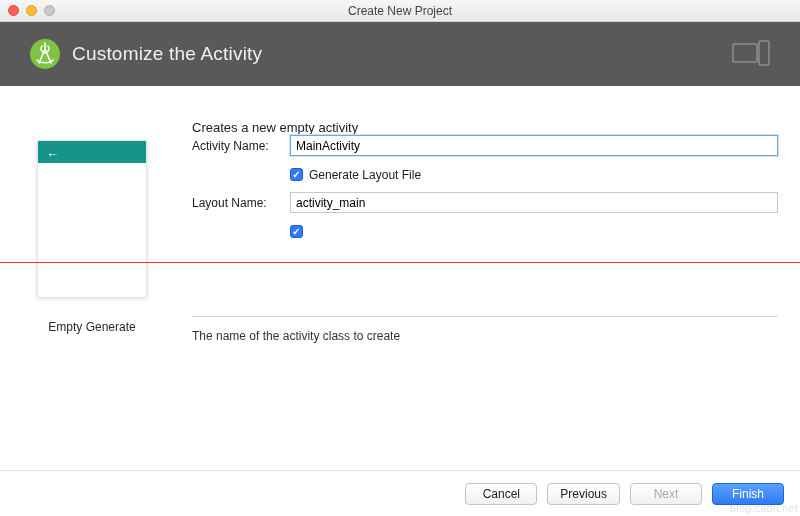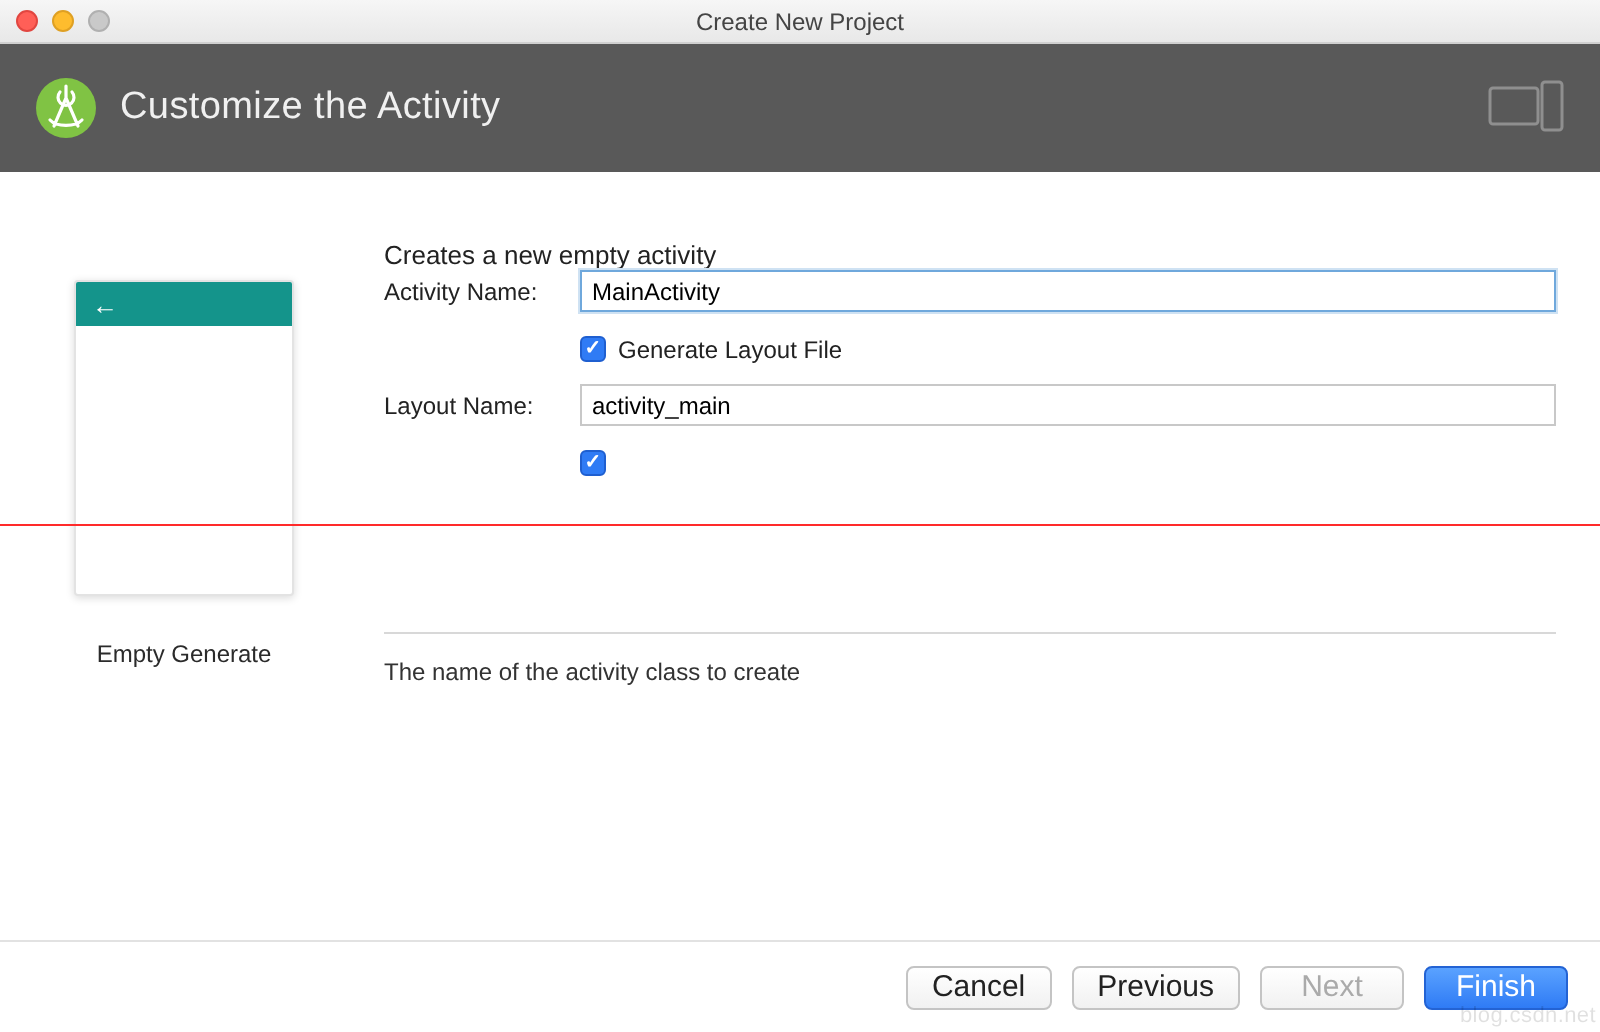--- a/index.html
+++ b/index.html
@@ -7,21 +7,21 @@
   .window { width: 800px; height: 516px; display: flex; flex-direction: column; background: #ececec; }
   
   .titlebar { height: 22px; background: linear-gradient(#f6f6f6, #e8e8e8); border-bottom: 1px solid #d0d0d0; display: flex; align-items: center; padding: 0 8px; position: relative; }
   .traffic { display: flex; gap: 7px; align-items: center; }
   .tl { width: 11px; height: 11px; border-radius: 50%; }
   .tl.red { background: #ff5f57; border: 0.5px solid #e14640; }
   .tl.yellow { background: #febc2e; border: 0.5px solid #dfa023; }
   .tl.green { background: #c9c9c9; border: 0.5px solid #b0b0b0; }
   .titlebar .title { position: absolute; left: 0; right: 0; text-align: center; font-size: 12px; color: #444; }
   
-  .banner { height: 64px; background: #595959; display: flex; align-items: center; padding: 0 18px; color: #f0f0f0; }
+  .banner { height: 64px; background: #595959; display: flex; align-items: center; padding: 0 30px; color: #f0f0f0; }
   .banner .heading { font-size: 19px; font-weight: 300; letter-spacing: 0.2px; display: flex; align-items: center; gap: 12px; }
   .logo { width: 30px; height: 30px; position: relative; }
   .logo .circle { width: 30px; height: 30px; border-radius: 50%; background: #80c344; position: absolute; }
   .logo svg { position: absolute; left: 4px; top: 3px; }
   .banner .devicon { margin-left: auto; }
   .devicon svg { display: block; }
   
   .body { flex: 1; background: #fff; position: relative; display: flex; padding: 24px 22px 0 22px; gap: 30px; }
   .preview-col { width: 140px; display: flex; flex-direction: column; align-items: center; padding-top: 30px; }
   .preview-card { width: 110px; height: 158px; background: #fff; border: 1px solid #e3e3e3; border-radius: 2px; box-shadow: 0 1px 4px rgba(0,0,0,0.15); overflow: hidden; }
@@ -38,21 +38,21 @@
   .text-input.plain { border: 1px solid #c8c8c8; }
   .check-row { display: flex; align-items: flex-start; margin: 4px 0 10px 98px; gap: 6px; }
   .chk { width: 13px; height: 13px; border-radius: 3px; background: #2f7bf5; border: 0.5px solid #1f5fd0; display: flex; align-items: center; justify-content: center; }
   .chk::after { content: "✓"; color: #fff; font-size: 10px; font-weight: bold; line-height: 1; }
   .check-row .clabel { font-size: 12px; color: #222; }
   .redline { position: absolute; left: 0; right: 0; top: 176px; border-top: 1px solid #ff2a2a; pointer-events: none; }
   .hint-sep { border-top: 1px solid #d8d8d8; margin-top: 68px; margin-bottom: 12px; }
   .hint { font-size: 12px; color: #333; }
   
   .footer { height: 46px; background: #fff; border-top: 1px solid #e2e2e2; display: flex; align-items: center; justify-content: flex-end; padding: 0 16px; gap: 10px; }
-  .btn { height: 22px; min-width: 72px; padding: 0 12px; font-size: 15px; border-radius: 4px; border: 1px solid #c4c4c4; background: linear-gradient(#ffffff, #f1f1f1); color: #222; display: flex; align-items: center; justify-content: center; cursor: default; }
+  .btn { height: 22px; min-width: 72px; padding: 0 12px; font-size: 12px; border-radius: 4px; border: 1px solid #c4c4c4; background: linear-gradient(#ffffff, #f1f1f1); color: #222; display: flex; align-items: center; justify-content: center; cursor: default; }
   .btn.disabled { color: #aaa; }
   .btn.primary { background: linear-gradient(#5aa2ff, #2f7bf5); border: 1px solid #2363d4; color: #fff; }
   .watermark { position: absolute; right: 2px; bottom: 2px; font-size: 11px; color: rgba(0,0,0,0.12); letter-spacing: 0.2px; }
 </style>
 </head>
 <body>
 
 <div class="window">
 
   <div class="titlebar">

